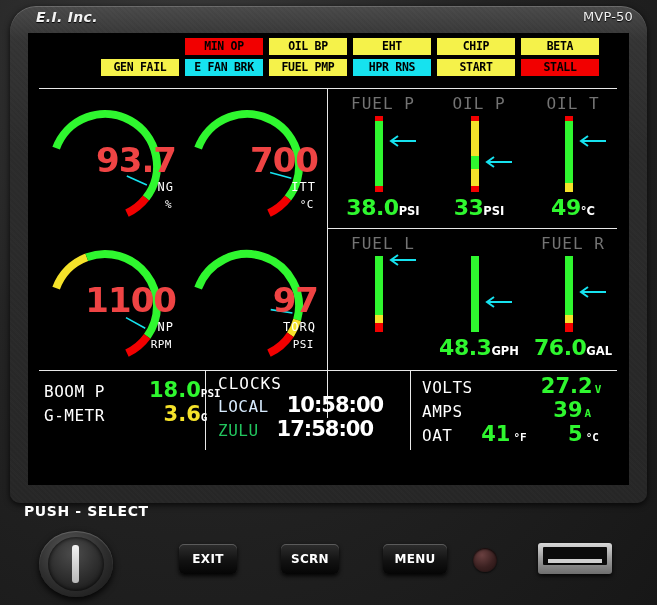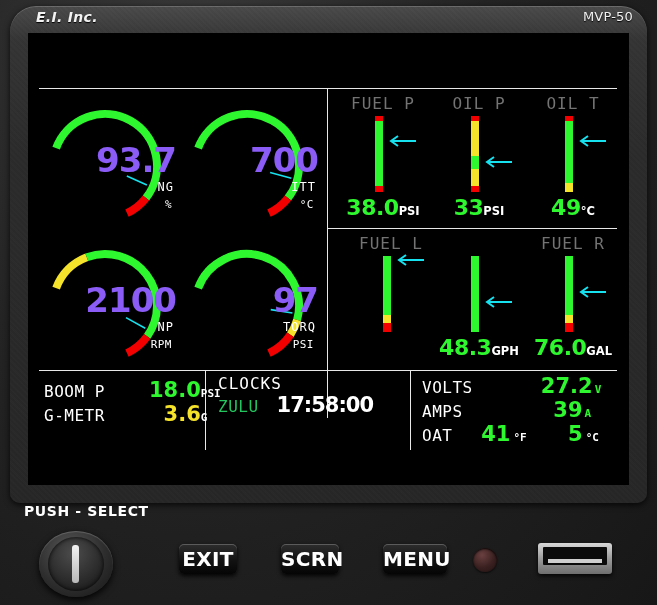--- a/index.html
+++ b/index.html
@@ -55,21 +55,21 @@
   
   #panel{position:absolute;left:7px;top:55px;width:586px;height:390px;}
   .hline{position:absolute;height:1px;background:#e8e8e8;}
   .vline{position:absolute;width:1px;background:#e8e8e8;}
 
   
   .dial{position:absolute;width:137px;height:128px;}
   .dial svg{position:absolute;left:0;top:0;}
   .dial .val{
     position:absolute;right:2px;top:45px;width:132px;text-align:right;
-    color:#8b5cf6;font-size:34px;font-weight:bold;letter-spacing:-1px;
+    color:#ef4444;font-size:34px;font-weight:bold;letter-spacing:-1px;
     line-height:34px;font-family:"DejaVu Sans",sans-serif;
   }
   .dial .lbl{
     position:absolute;right:4px;top:82px;width:132px;text-align:right;
     color:#ffffff;font-size:12px;letter-spacing:1px;
   }
   .dial .unit{
     position:absolute;right:6px;top:100px;width:130px;text-align:right;
     color:#ffffff;font-size:11px;letter-spacing:.5px;
   }
@@ -122,21 +122,21 @@
     box-shadow:inset 0 0 4px rgba(0,0,0,.9);
   }
   #knob-mark{
     position:absolute;left:33px;top:14px;width:7px;height:38px;border-radius:3px;
     background:linear-gradient(180deg,#f2f2f2,#b9b9b9);
   }
   .btn{
     position:absolute;top:544px;width:58px;height:30px;border-radius:5px;
     background:linear-gradient(180deg,#2e2e2e 0%,#121212 55%,#050505 100%);
     box-shadow:0 2px 4px rgba(0,0,0,.9), inset 0 1px 0 rgba(255,255,255,.22);
-    color:#fff;font-family:"DejaVu Sans",sans-serif;font-weight:bold;font-size:20px;
+    color:#fff;font-family:"DejaVu Sans",sans-serif;font-weight:bold;font-size:12px;
     line-height:30px;text-align:center;letter-spacing:.3px;
   }
   #btn-exit{left:179px;}
   #btn-scrn{left:281px;}
   #btn-menu{left:383px;width:64px;}
   #led{
     position:absolute;left:473px;top:548px;width:24px;height:24px;border-radius:50%;
     background:radial-gradient(circle at 38% 30%, #6a4040 0%, #3a2020 55%, #221212 100%);
     box-shadow:inset 0 1px 2px rgba(0,0,0,.9), 0 1px 2px rgba(0,0,0,.7);
   }
@@ -159,20 +159,37 @@
 
 <div id="device">
 
   <div id="bezel"></div>
 
   <div id="brand-left">E.I. Inc.</div>
   <div id="brand-right">MVP-50</div>
 
   <div id="screen">
 
+    <div id="annun">
+      <div class="ann-row" id="ann-row-1">
+          <div class="ann red">MIN OP</div>
+          <div class="ann yellow">OIL BP</div>
+          <div class="ann yellow">EHT</div>
+          <div class="ann yellow">CHIP</div>
+          <div class="ann yellow">BETA</div>
+        </div>
+      <div class="ann-row" id="ann-row-2">
+          <div class="ann yellow">GEN FAIL</div>
+          <div class="ann cyan">E FAN BRK</div>
+          <div class="ann yellow">FUEL PMP</div>
+          <div class="ann cyan">HPR RNS</div>
+          <div class="ann yellow">START</div>
+          <div class="ann red">STALL</div>
+        </div>
+    </div>
 
     <div id="panel">
       <div class="hline" style="left:4px;top:0;width:578px;"></div>
       <div class="vline" style="left:292px;top:0;height:330px;"></div>
       <div class="hline" style="left:292px;top:140px;width:290px;"></div>
       <div class="hline" style="left:4px;top:282px;width:578px;"></div>
       <div class="vline" style="left:170px;top:282px;height:80px;"></div>
       <div class="vline" style="left:375px;top:282px;height:80px;"></div>
       <div id="dials-host">
           <div class="dial" style="left: 6px; top: 10px;">
@@ -195,21 +212,21 @@
             <div class="lbl">ITT</div>
             <div class="unit">°C</div>
           </div>
           <div class="dial" style="left: 6px; top: 150px;">
             <svg width="137" height="128">
               <path d="M 15.14 50.21 A 52 52 0 0 1 45.79 19.29" stroke="#f5e22a" stroke-width="8" fill="none" stroke-linecap="butt"></path>
               <path d="M 45.79 19.29 A 52 52 0 0 1 106.20 98.38" stroke="#2ff72f" stroke-width="8" fill="none" stroke-linecap="butt"></path>
               <path d="M 106.20 98.38 A 52 52 0 0 1 85.98 115.13" stroke="#f20000" stroke-width="8" fill="none" stroke-linecap="butt"></path>
               <line x1="84.99" y1="79.64" x2="104.23" y2="90.30" stroke="#16e2ef" stroke-width="1.6"></line>
             </svg>
-            <div class="val">2100</div>
+            <div class="val">1100</div>
             <div class="lbl">NP</div>
             <div class="unit">RPM</div>
           </div>
           <div class="dial" style="left: 148px; top: 150px;">
             <svg width="137" height="128">
               <path d="M 15.14 50.21 A 52 52 0 0 1 114.11 81.90" stroke="#2ff72f" stroke-width="8" fill="none" stroke-linecap="butt"></path>
               <path d="M 114.11 81.90 A 52 52 0 0 1 107.36 96.70" stroke="#f5e22a" stroke-width="8" fill="none" stroke-linecap="butt"></path>
               <path d="M 107.36 96.70 A 52 52 0 0 1 85.98 115.13" stroke="#f20000" stroke-width="8" fill="none" stroke-linecap="butt"></path>
               <line x1="87.72" y1="71.65" x2="109.46" y2="75.00" stroke="#16e2ef" stroke-width="1.6"></line>
             </svg>
@@ -259,21 +276,21 @@
               <div class="seg" style="top: 66.88px; height: 9.12px; background: rgb(245, 226, 42);"></div>
             </div>
             <div class="arrow" style="left: 52px; top: 41.08px;">
               <svg width="30" height="12" viewBox="0 0 30 12">
                 <line x1="29" y1="6" x2="5" y2="6" stroke="#16e2ef" stroke-width="2"></line>
                 <polyline points="11,1 4,6 11,11" fill="none" stroke="#16e2ef" stroke-width="2"></polyline>
               </svg>
             </div>
             <div class="bval">49<span class="u">°C</span></div>
           </div>
-          <div class="barg" style="left: 308px; top: 146px;">
+          <div class="barg" style="left: 300px; top: 146px;">
             <div class="bname">FUEL L</div>
             <div class="bartrack">
               <div class="seg" style="top: 0px; height: 59.28px; background: rgb(47, 247, 47);"></div>
               <div class="seg" style="top: 59.28px; height: 7.6px; background: rgb(245, 226, 42);"></div>
               <div class="seg" style="top: 66.88px; height: 9.12px; background: rgb(242, 0, 0);"></div>
             </div>
             <div class="arrow" style="left: 52px; top: 19.8px;">
               <svg width="30" height="12" viewBox="0 0 30 12">
                 <line x1="29" y1="6" x2="5" y2="6" stroke="#16e2ef" stroke-width="2"></line>
                 <polyline points="11,1 4,6 11,11" fill="none" stroke="#16e2ef" stroke-width="2"></polyline>
@@ -319,20 +336,24 @@
         <div class="drow">
           <span class="dname">G-METR</span>
           <span style="display:inline-block;width:96px;text-align:right;"><span class="dval y">3.6</span></span>
           <span class="du w">G</span>
         </div>
       </div>
 
     <div class="dblock" id="clock-block" style="left:190px;top:341px;">
       <div class="clk-title">CLOCKS</div>
       <div id="clock-rows">
+          <div class="drow">
+            <span class="dname" style="color:#d8ecff;">LOCAL</span>
+            <span class="dval w" style="margin-left:18px;letter-spacing:-1px;">10:58:00</span>
+          </div>
           <div class="drow">
             <span class="dname" style="color:#22c55e;">ZULU</span>
             <span class="dval w" style="margin-left:18px;letter-spacing:-1px;">17:58:00</span>
           </div>
         </div>
     </div>
 
     <div class="dblock" id="right-block" style="left:394px;top:341px;">
         <div class="drow">
           <span class="dname">VOLTS</span>

